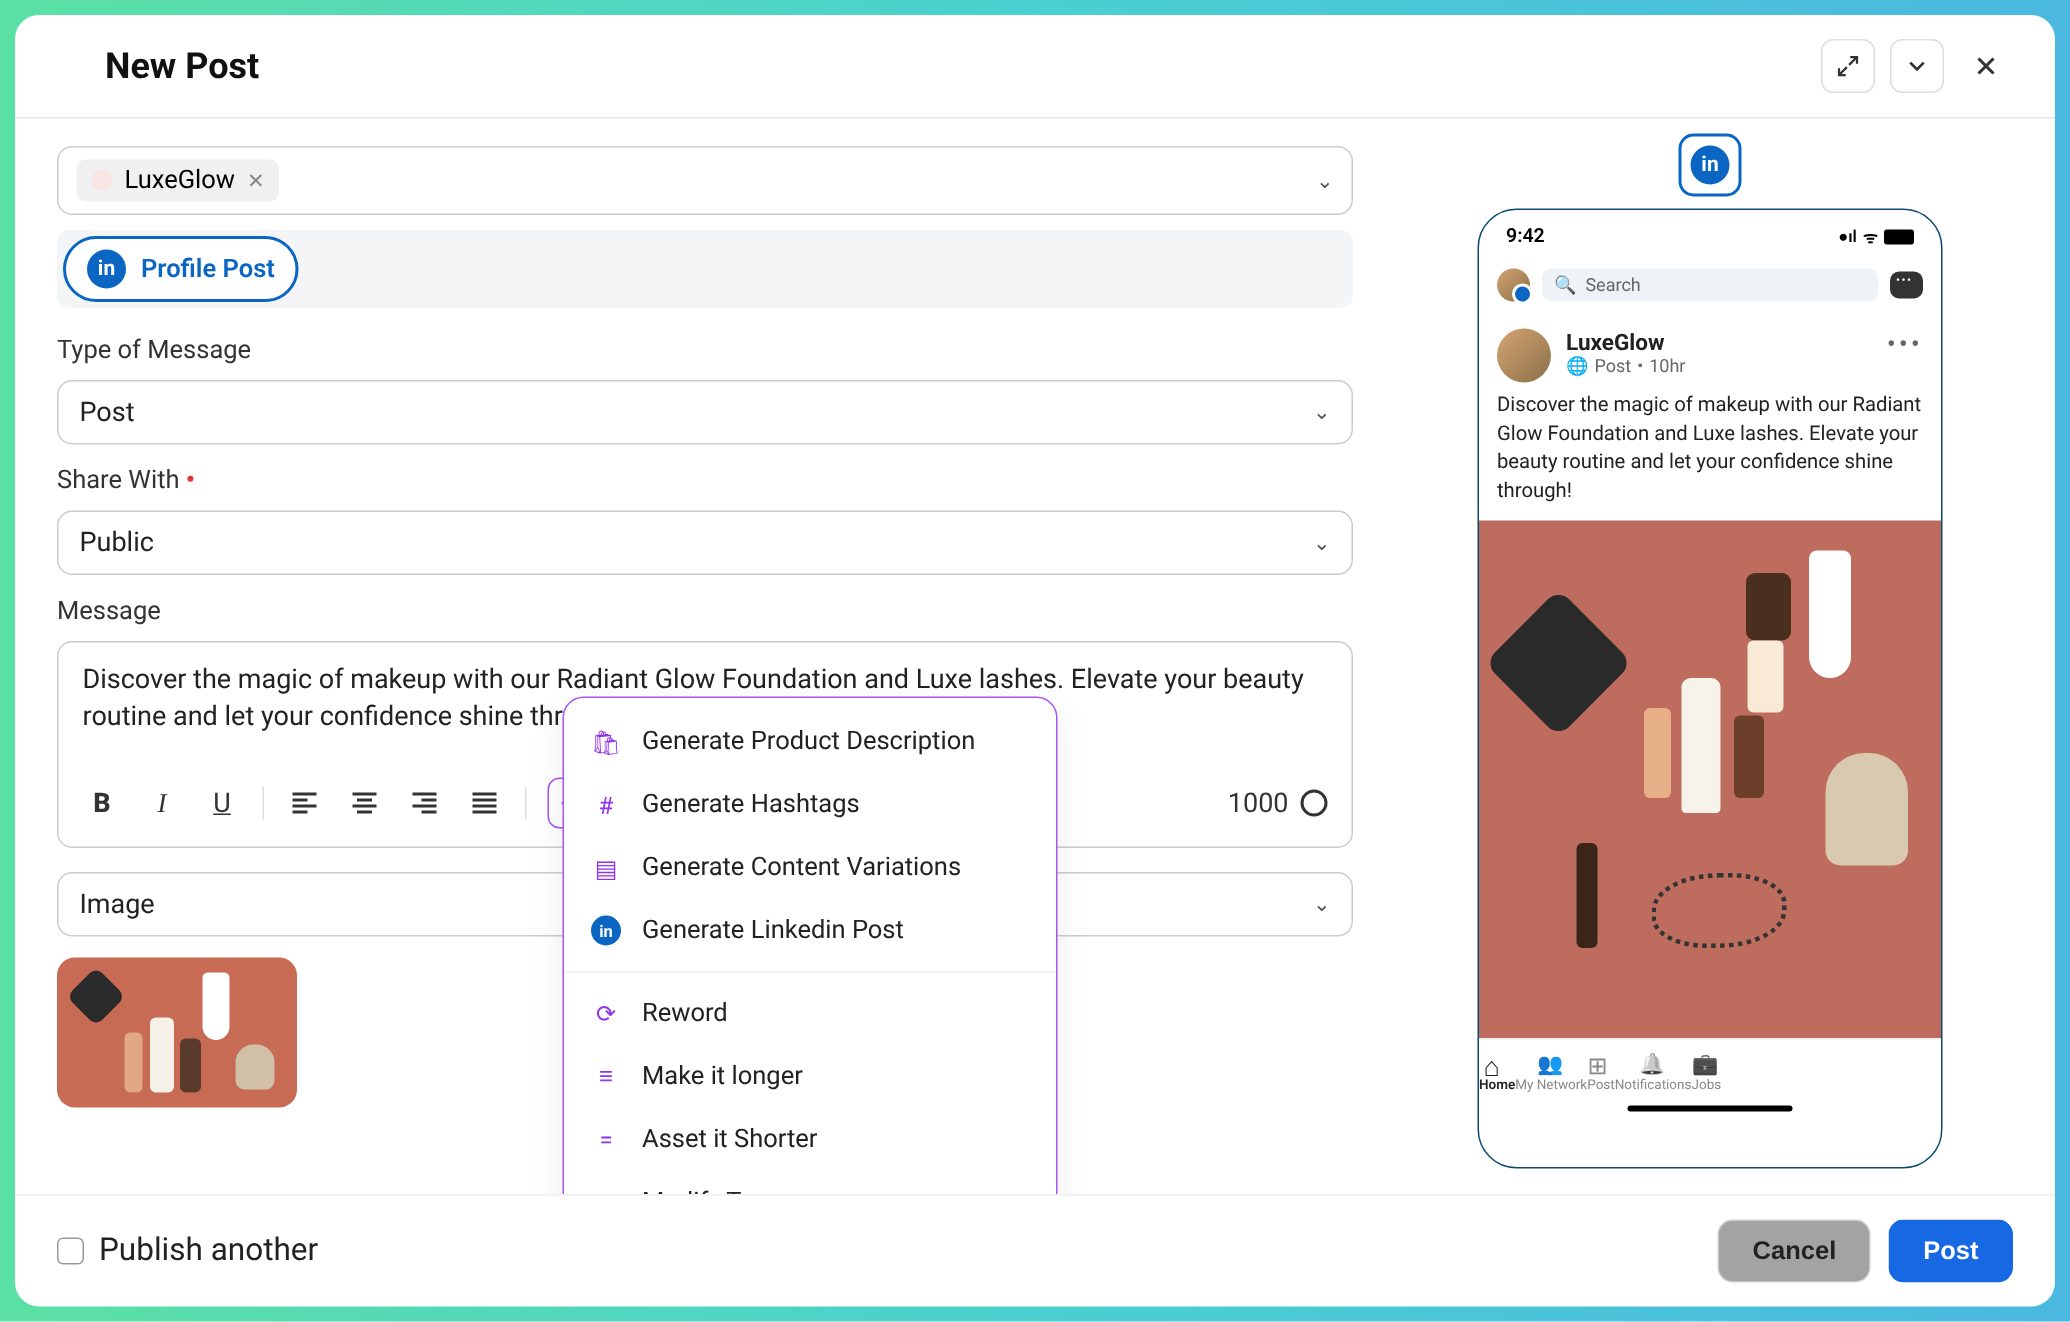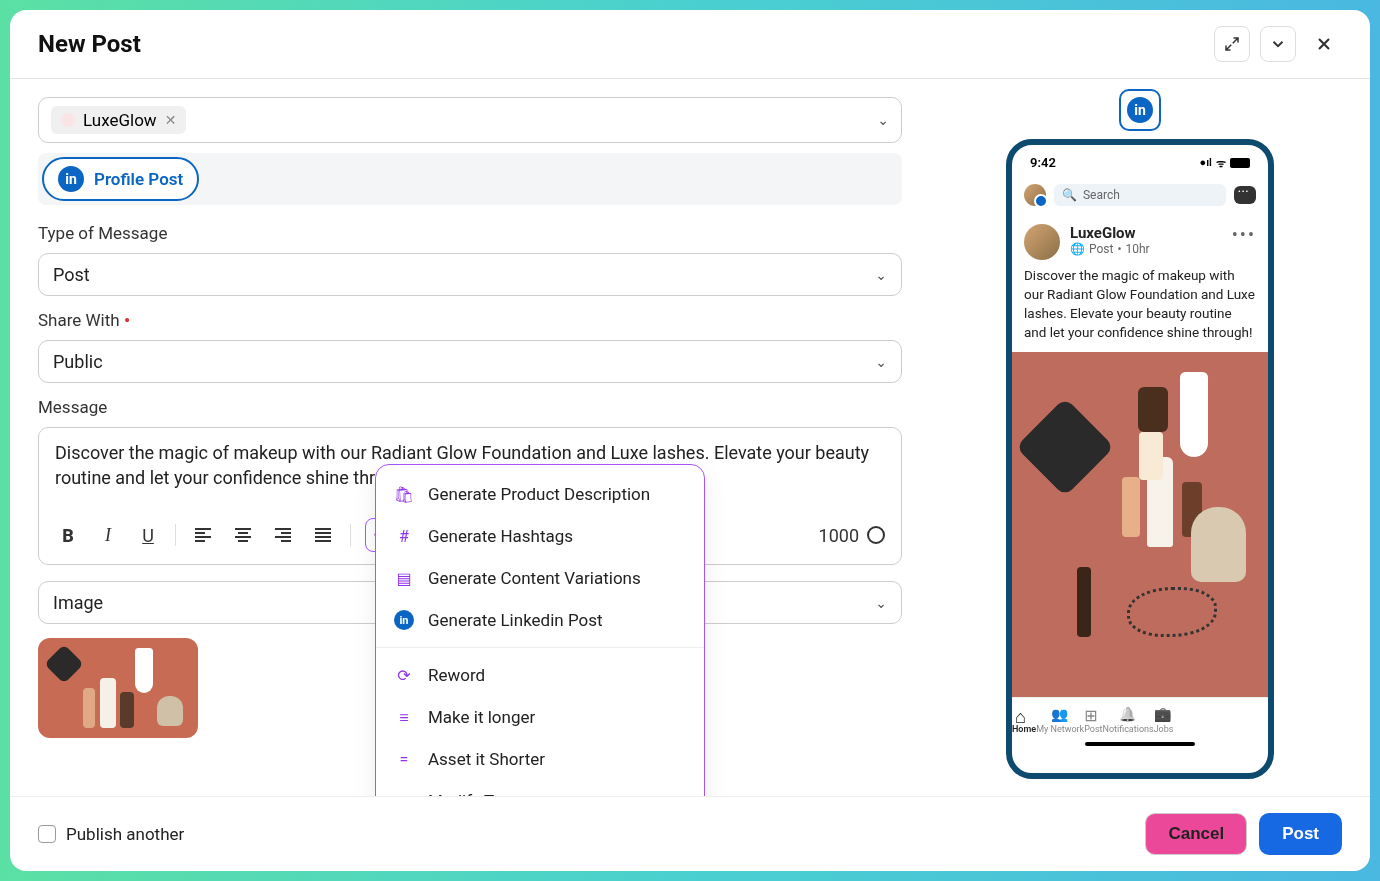--- a/index.html
+++ b/index.html
@@ -9,21 +9,21 @@
   width: 1380px; height: 881px; padding: 10px;
 }
 .window {
   background: #fff; border-radius: 16px; width: 100%; height: 100%;
   display: flex; flex-direction: column; overflow: hidden;
 }
 .header {
   display: flex; justify-content: space-between; align-items: center;
   padding: 16px 28px; border-bottom: 1px solid #e5e5e5;
 }
-.header h1 { font-size: 24px; font-weight: 700; color: #111; }
+.header h1 { font-size: 24px; font-weight: 700; color: #111; margin-left: 32px; }
 .header-actions { display: flex; gap: 10px; }
 .icon-btn {
   width: 36px; height: 36px; border: 1px solid #ddd; border-radius: 8px;
   background: #fff; display: flex; align-items: center; justify-content: center;
   cursor: pointer;
 }
 .body { display: flex; flex: 1; overflow: hidden; }
 .left { flex: 1; padding: 18px 28px 0 28px; overflow: auto; position: relative; }
 .right { width: 440px; padding: 10px 20px 0 0; overflow: auto; }
 .label { font-size: 17px; color: #333; margin-bottom: 10px; display: block; }
@@ -108,21 +108,21 @@
 .ai-ic.blue span{color:#fff; font-size:11px; font-weight:700;}
 .ai-menu-item .arrow { margin-left: auto; color: #888; font-size: 14px; }
 
 
 .preview-wrap { display: flex; flex-direction: column; align-items: center; }
 .platform-ic {
   border: 2px solid #0a66c2; border-radius: 10px; padding: 6px;
   margin-bottom: 8px;
 }
 .phone {
-  width: 268px; height: 640px; background: #fff; border: 6px solid #0c4a6e;
+  width: 310px; height: 640px; background: #fff; border: 1px solid #0c4a6e;
   border-radius: 26px; overflow: hidden; display: flex; flex-direction: column;
 }
 .status-bar { display: flex; justify-content: space-between; padding: 10px 18px;
   font-size: 13px; font-weight: 600; }
 .status-icons { display: flex; gap: 4px; align-items: center; font-size: 11px; }
 .search-row { display: flex; align-items: center; gap: 8px; padding: 4px 12px 8px; }
 .avatar-sm { width: 22px; height: 22px; border-radius: 50%;
   background: linear-gradient(135deg,#d4a574,#8b6f47); position: relative; }
 .avatar-sm::after { content:""; position:absolute; bottom:-2px; right:-2px;
   width:10px; height:10px; background:#0a66c2; border:2px solid #fff; border-radius:50%; }
@@ -169,25 +169,25 @@
 .post-ic::before { content:"⊞"; font-size:16px; }
 .bell-ic::before { content:"🔔"; font-size:14px; filter:grayscale(1); }
 .job-ic::before { content:"💼"; font-size:14px; filter:grayscale(1); }
 .phone-bar { width:110px; height:4px; background:#000; border-radius:3px;
   margin: 4px auto 6px; }
 
 .footer {
   border-top: 1px solid #eee; padding: 16px 28px;
   display: flex; align-items: center; justify-content: space-between;
 }
-.checkbox-row { display: flex; align-items: center; gap: 10px; font-size: 17px; color: #222; }
+.checkbox-row { display: flex; align-items: center; gap: 10px; font-size: 21px; color: #222; }
 .checkbox { width: 18px; height: 18px; border: 1.5px solid #999; border-radius: 4px; }
 .btn { padding: 10px 22px; border-radius: 10px; font-size: 17px; font-weight: 600;
   cursor: pointer; border: 1px solid transparent; }
-.btn-secondary { background: #ec4899; border-color: #ccc; color: #222; margin-left: 24px; }
+.btn-secondary { background: #a3a3a3; border-color: #ccc; color: #222; margin-left: 24px; }
 .btn-primary { background: #1668e3; color: #fff; }
 .footer-actions { display: flex; gap: 12px; }
 
 
 .align-ic { display: inline-flex; flex-direction: column; gap: 2px; }
 .align-ic i { display: block; height: 2px; background: #333; }
 
 .left::-webkit-scrollbar { width: 6px; }
 .left::-webkit-scrollbar-thumb { background: #ccc; border-radius: 3px; }
 </style>

